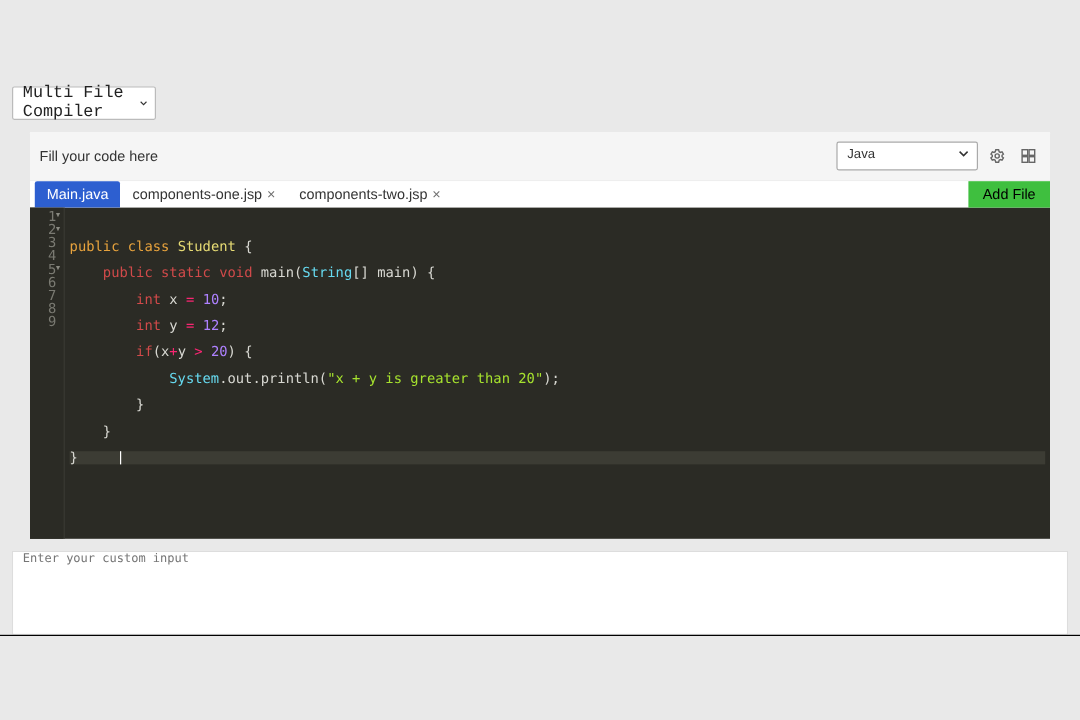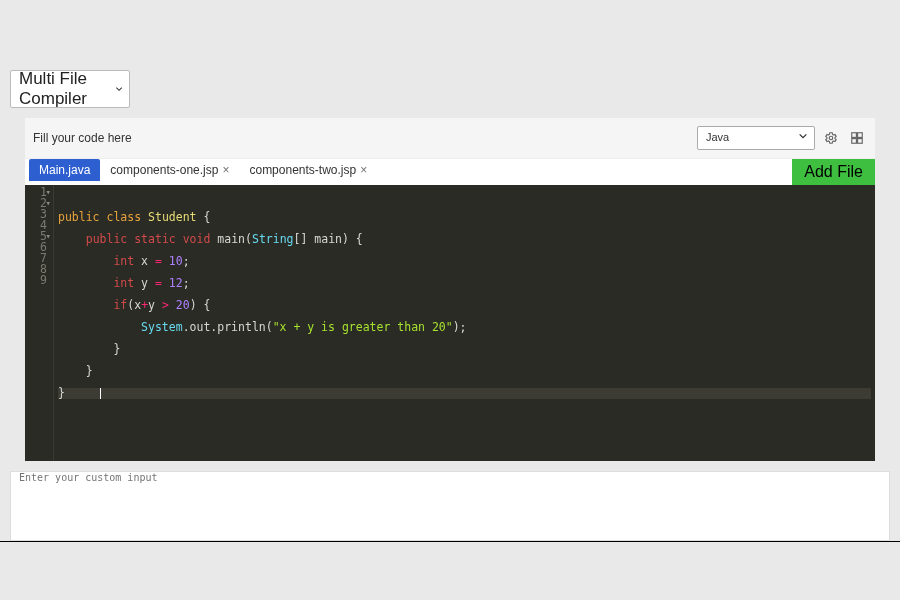--- a/index.html
+++ b/index.html
@@ -1,30 +1,30 @@
 <!DOCTYPE html>
 <html><head>
 <meta charset="utf-8">
 <style>
   * { box-sizing: border-box; margin: 0; padding: 0; }
   html, body { width: 900px; height: 600px; background: #e9e9e9; font-family: Arial, Helvetica, sans-serif; font-size: 12px; color: #222; }
   .shell { width: 900px; margin: 0; }
-  .dropdown { display: inline-flex; align-items: center; justify-content: space-between; background: #fff; border: 1px solid #bbb; border-radius: 2px; height: 38px; width: 120px; padding: 0 6px 0 8px; cursor: pointer; font-size: 17px; }
+  .dropdown { display: inline-flex; align-items: center; justify-content: space-between; background: #fff; border: 1px solid #bbb; border-radius: 2px; height: 28px; width: 120px; padding: 0 6px 0 8px; cursor: pointer; font-size: 14px; font-family: Liberation Mono, monospace; }
   .dropdown svg { width: 12px; height: 12px; }
   .panel { background: #fff; margin: 0 25px; border-radius: 1px; }
   .panel-hdr { display: flex; align-items: center; justify-content: space-between; background: #f5f5f5; padding: 8px 8px; font-size: 12px; color: #333; border-bottom: 1px solid #eee; }
   .hdr-right { display: flex; align-items: center; gap: 6px; }
   .lang-select { display: inline-flex; align-items: flex-start; justify-content: space-between; background: #fff; border: 1px solid #aaa; border-radius: 2px; height: 24px; width: 118px; padding: 4px 6px 0 8px; font-size: 11px; cursor: pointer; }
   .icon-btn { width: 20px; height: 20px; display: inline-flex; align-items: center; justify-content: center; color: #666; cursor: pointer; border-radius: 2px; }
   .tabrow { display: flex; align-items: flex-start; background: #fff; padding-left: 4px; }
   .tab { display: inline-flex; align-items: center; gap: 4px; padding: 4px 10px; font-size: 12px; color: #333; border-radius: 2px 2px 0 0; cursor: pointer; }
   .tab.active { background: #2d5fd0; color: #fff; }
   .tab .close { font-size: 12px; opacity: .7; cursor: pointer; }
   .tabrow-spacer { flex: 1; }
-  .addfile { background: #3fbf3f; color: #000; font-size: 16px; padding: 4px 12px; border: none; cursor: pointer; font-weight: 500; border-radius: 0; }
+  .addfile { background: #3fbf3f; color: #000; font-size: 12px; padding: 4px 12px; border: none; cursor: pointer; font-weight: 500; border-radius: 0; }
   .editor { display: flex; background: #2b2b25; height: 276px; font-family: "Consolas", "Menlo", monospace; font-size: 11.5px; line-height: 11px; }
   .gutter { background: #2b2b25; color: #7a7a72; text-align: right; padding: 2px 6px 2px 8px; user-select: none; min-width: 28px; }
   .gutter div { height: 11px; position: relative; }
   .fold { position: absolute; right: -4px; top: 0; color: #8a8a82; font-size: 9px; }
   .code { flex: 1; color: #ddd; padding: 16px 4px; white-space: pre; position: relative; border-left: 1px solid #3a3a33; }
   .code .row { height: 11px; }
   .code .row9 { background: #3c3c34; }
   .kw-orange { color: #e8a33d; }
   .kw-red { color: #d14a4a; }
   .kw-yellow { color: #e6db74; }

